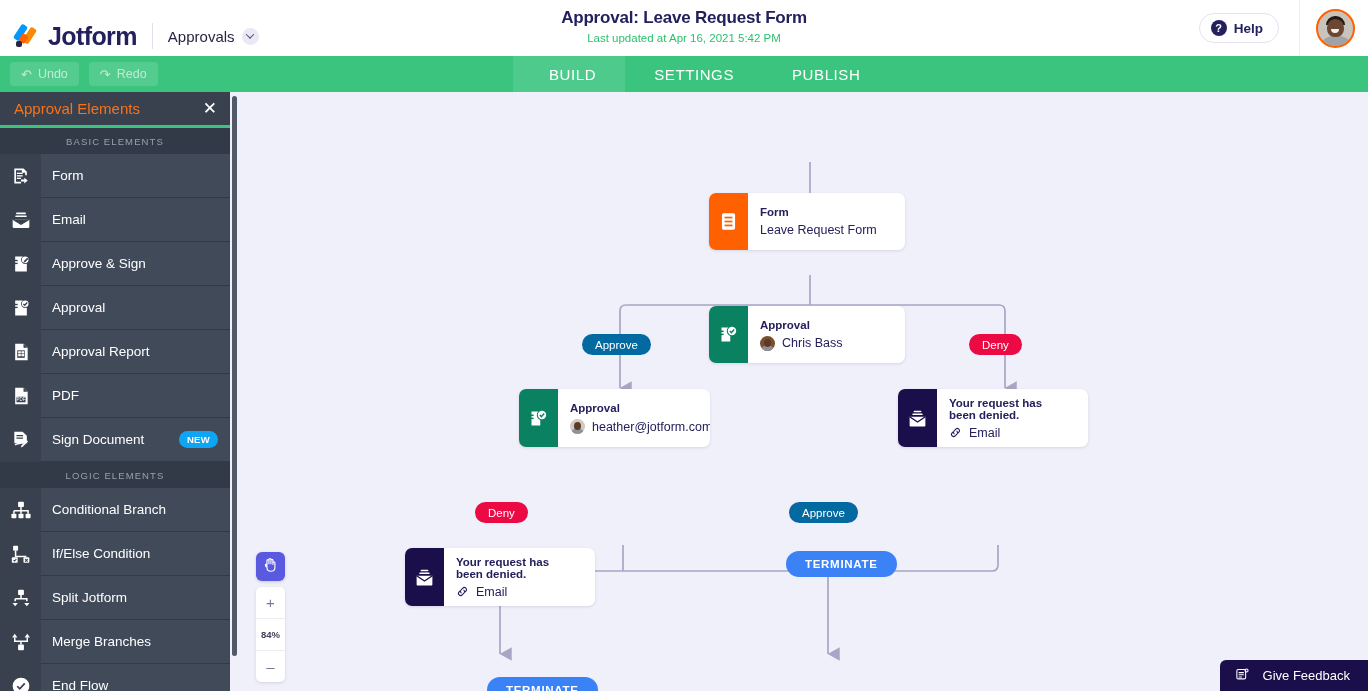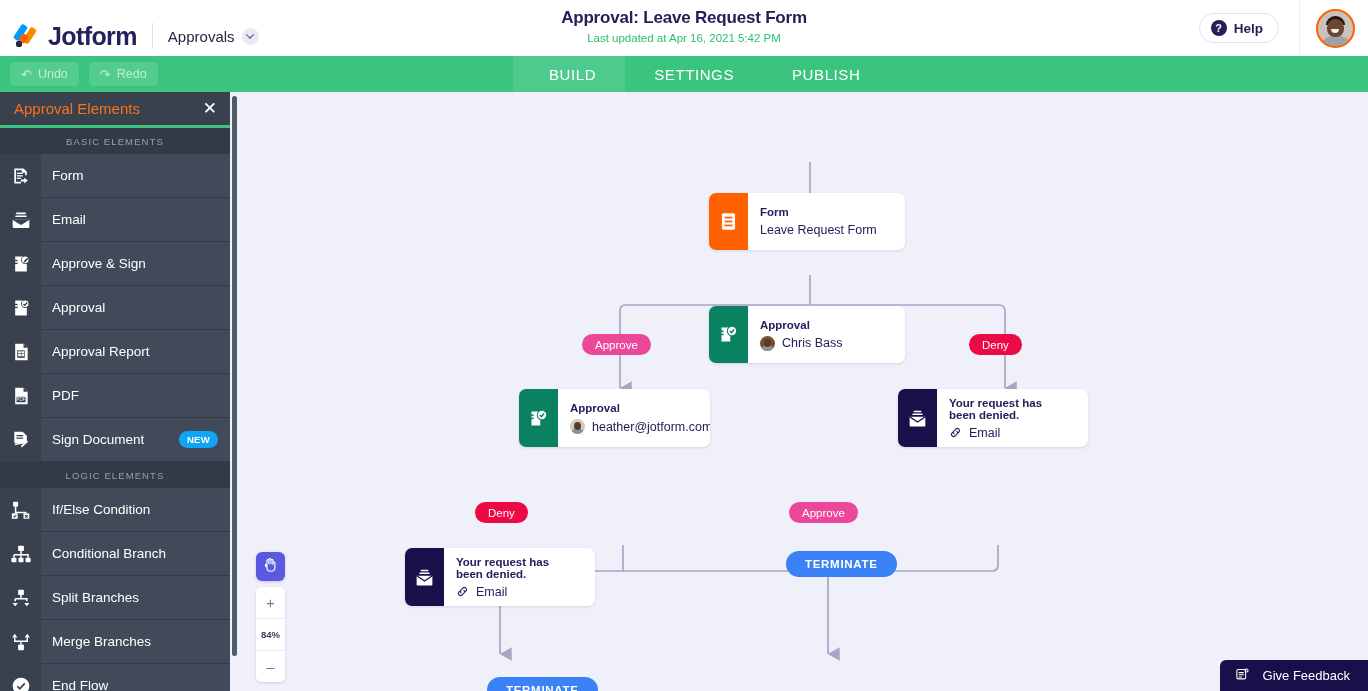--- a/index.html
+++ b/index.html
@@ -162,21 +162,21 @@
   .ma-b { width: 13px; height: 7px; border-radius: 6px 6px 0 0; background: #8e9298; left: 1px; top: 9px; }
   .link-ic { width: 13px; height: 13px; }
   .link-ic svg { width: 13px; height: 13px; fill: none; stroke: #24205c; stroke-width: 2; }
 
   
   .pill {
     position: absolute; height: 21px; border-radius: 11px; color: #fff;
     font-size: 11.5px; display: flex; align-items: center; justify-content: center;
     padding: 0 13px; cursor: pointer;
   }
-  .pill-approve { background: #ec4899; }
+  .pill-approve { background: #0369a1; }
   .pill-deny { background: #eb0a44; }
   .pill-term {
     position: absolute; height: 26px; border-radius: 13px; background: #3b82f6;
     color: #fff; font-size: 11.5px; font-weight: bold; letter-spacing: .7px;
     display: flex; align-items: center; justify-content: center; padding: 0 19px;
     cursor: pointer;
   }
 
   
   .hand-btn {
@@ -363,55 +363,55 @@
     </span>
     <span class="el-name">Sign Document</span>
     <span class="badge-new">NEW</span>
   </div>
 
   <div class="sec-label">LOGIC ELEMENTS</div>
 
   <div class="el-row">
     <span class="el-ic">
       <svg viewBox="0 0 24 24">
+          <rect x="8.5" y="2" width="7" height="6.5" rx="1"></rect>
+          <path d="M12 8.5v4.5M3.5 13h17v3.5" fill="none" stroke="#fff" stroke-width="1.8"></path>
+          <path d="M3.5 13v3.5M12 13v3.5" stroke="#fff" stroke-width="1.8"></path>
+          <rect x="0.5" y="16.5" width="6" height="5.5" rx="1"></rect>
+          <rect x="9" y="16.5" width="6" height="5.5" rx="1"></rect>
+          <rect x="17.5" y="16.5" width="6" height="5.5" rx="1"></rect>
+        </svg>
+    </span>
+    <span class="el-name">Conditional Branch</span>
+  </div>
+
+  <div class="el-row">
+    <span class="el-ic">
+      <svg viewBox="0 0 24 24">
           <rect x="2.5" y="2" width="6" height="6" rx="1"></rect>
           <path d="M5.5 8v7h13" fill="none" stroke="#fff" stroke-width="1.8"></path>
           <rect x="1" y="16" width="7" height="6.5" rx="1"></rect>
           <rect x="15" y="16" width="7" height="6.5" rx="1"></rect>
           <path d="M3 19.2l1.2 1.3 2.2-2.3" fill="none" stroke="#39414f" stroke-width="1.3"></path>
           <path d="M17 18.2l3 3M20 18.2l-3 3" stroke="#39414f" stroke-width="1.3"></path>
         </svg>
     </span>
     <span class="el-name">If/Else Condition</span>
   </div>
 
   <div class="el-row">
     <span class="el-ic">
       <svg viewBox="0 0 24 24">
           <rect x="8.5" y="2" width="7" height="6.5" rx="1"></rect>
-          <path d="M12 8.5v4.5M3.5 13h17v3.5" fill="none" stroke="#fff" stroke-width="1.8"></path>
-          <path d="M3.5 13v3.5M12 13v3.5" stroke="#fff" stroke-width="1.8"></path>
-          <rect x="0.5" y="16.5" width="6" height="5.5" rx="1"></rect>
-          <rect x="9" y="16.5" width="6" height="5.5" rx="1"></rect>
-          <rect x="17.5" y="16.5" width="6" height="5.5" rx="1"></rect>
-        </svg>
-    </span>
-    <span class="el-name">Conditional Branch</span>
-  </div>
-
-  <div class="el-row">
-    <span class="el-ic">
-      <svg viewBox="0 0 24 24">
-          <rect x="8.5" y="2" width="7" height="6.5" rx="1"></rect>
           <path d="M12 8.5v4.5M5 13h14v3" fill="none" stroke="#fff" stroke-width="1.8"></path>
           <path d="M5 13v3" stroke="#fff" stroke-width="1.8"></path>
           <path d="M5 22l-3.2-4h6.4zM19 22l-3.2-4h6.4z"></path>
         </svg>
     </span>
-    <span class="el-name">Split Branches</span>
+    <span class="el-name">Split Jotform</span>
   </div>
 
   <div class="el-row">
     <span class="el-ic">
       <svg viewBox="0 0 24 24">
           <path d="M4.5 2l3.2 4.5H1.3zM19.5 2l3.2 4.5h-6.4z"></path>
           <path d="M4.5 6.5v4.5h15V6.5M12 11v4" fill="none" stroke="#fff" stroke-width="1.8"></path>
           <rect x="8.5" y="15" width="7" height="7" rx="1"></rect>
         </svg>
     </span>

